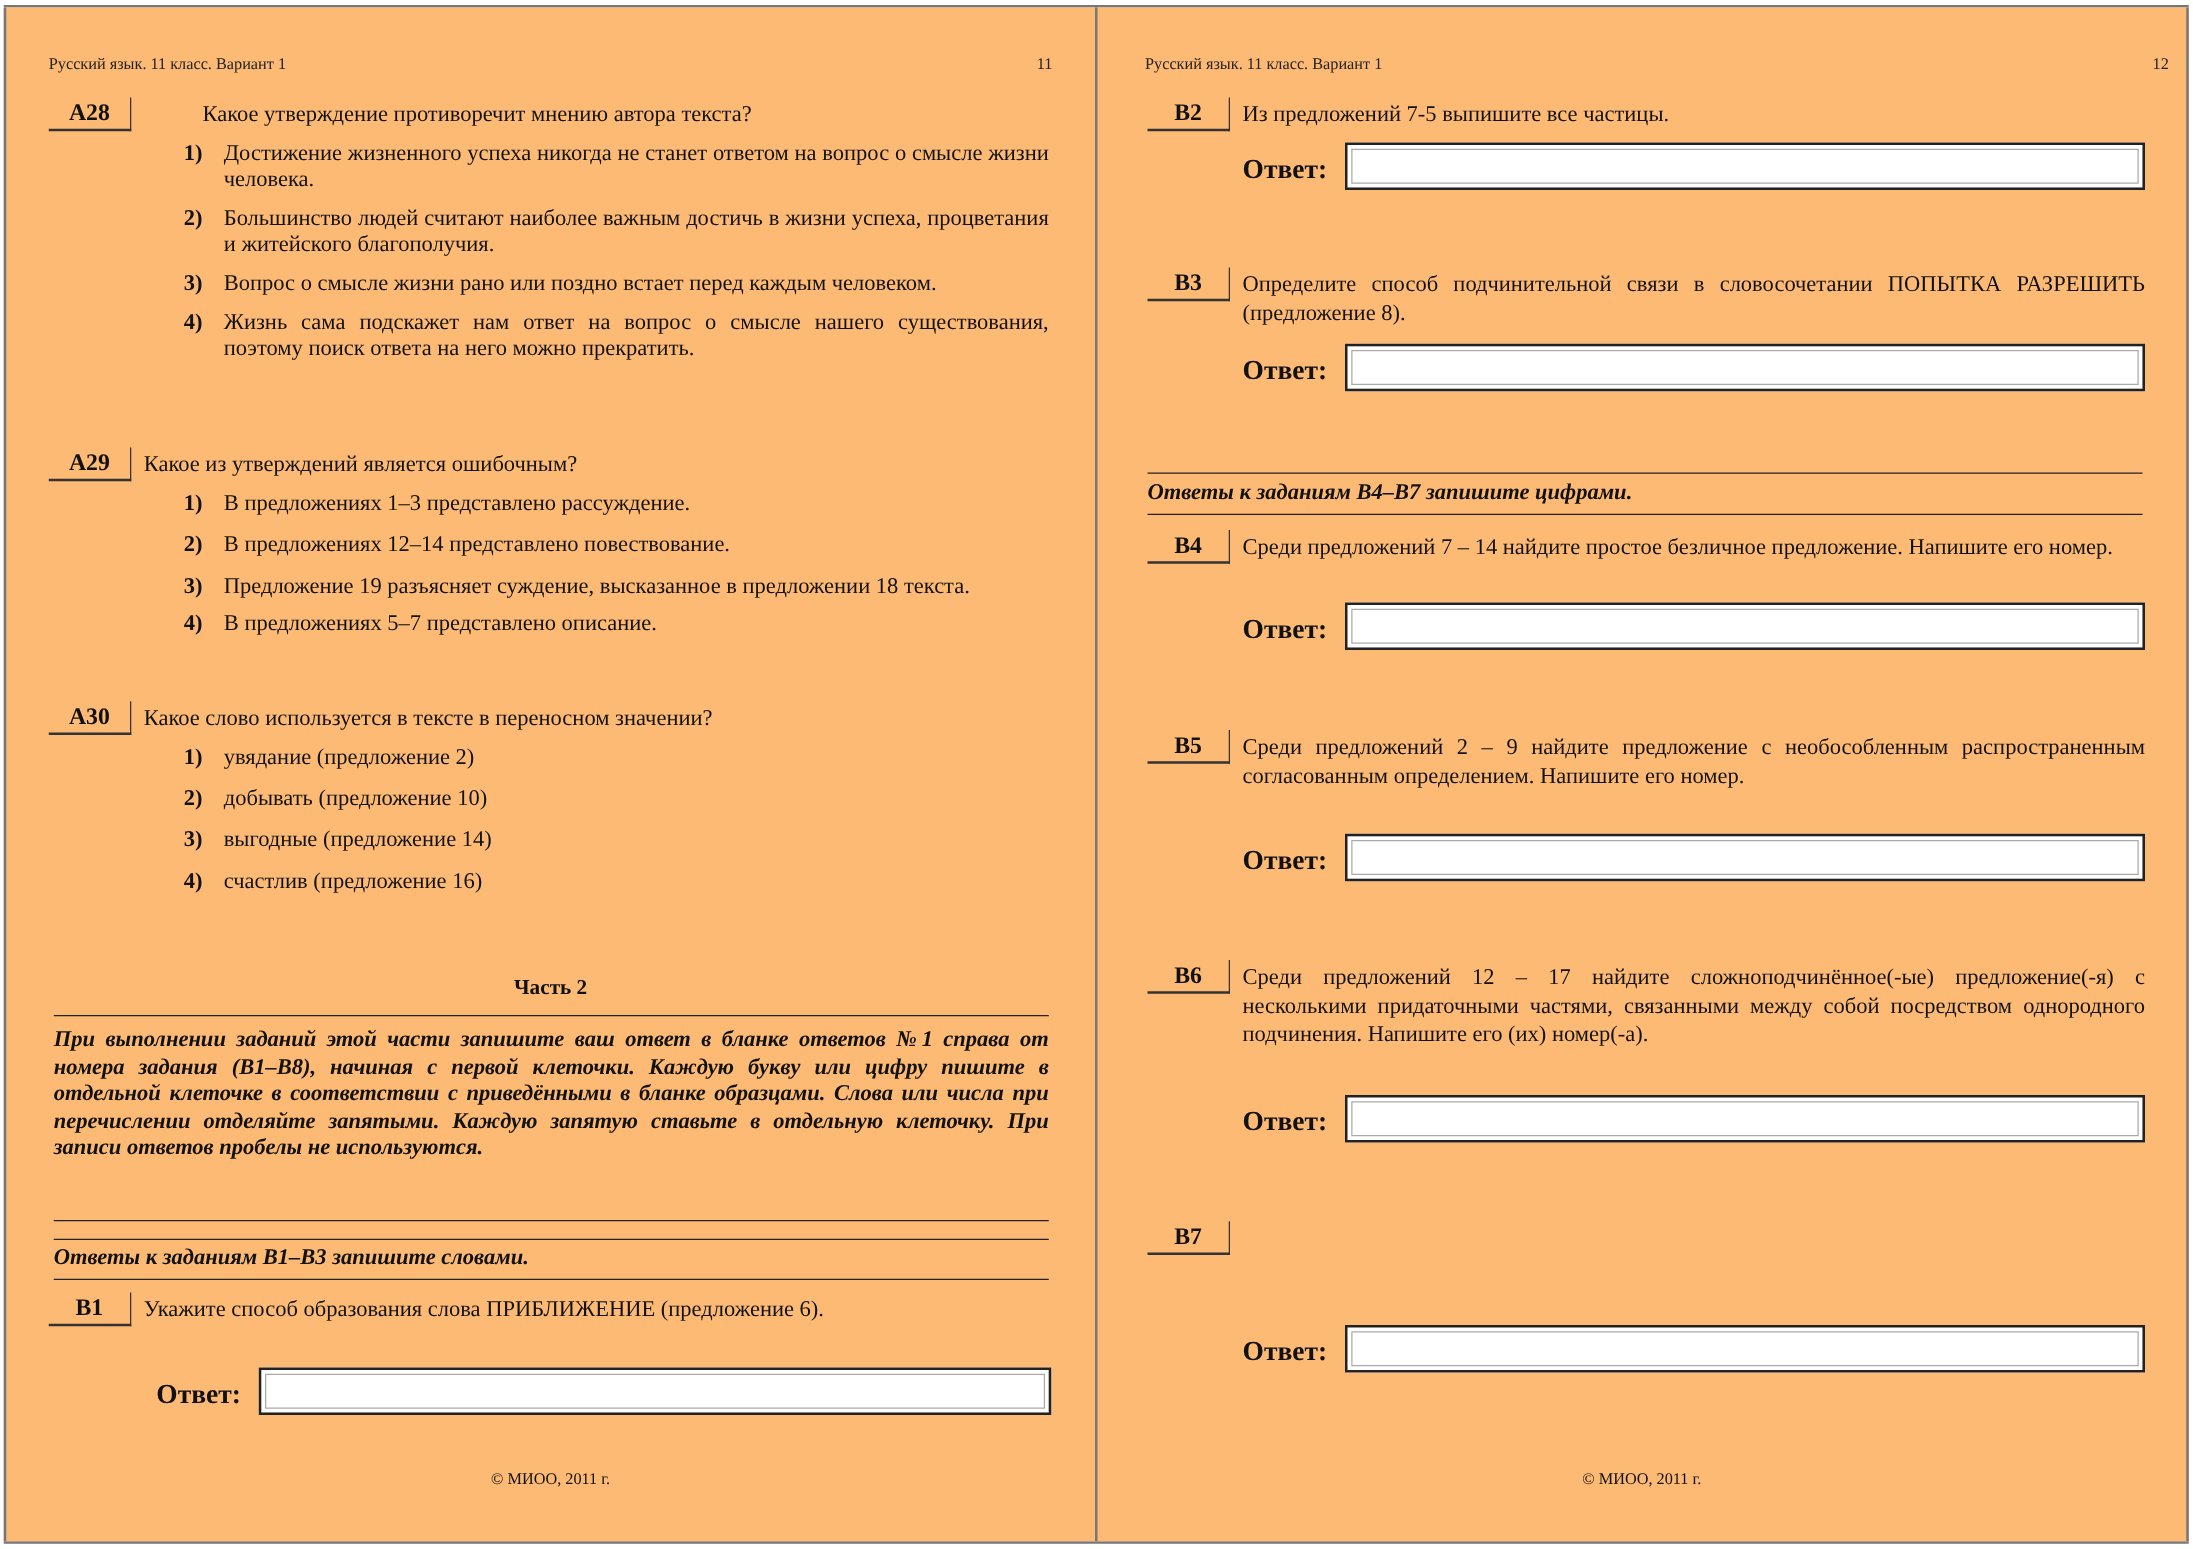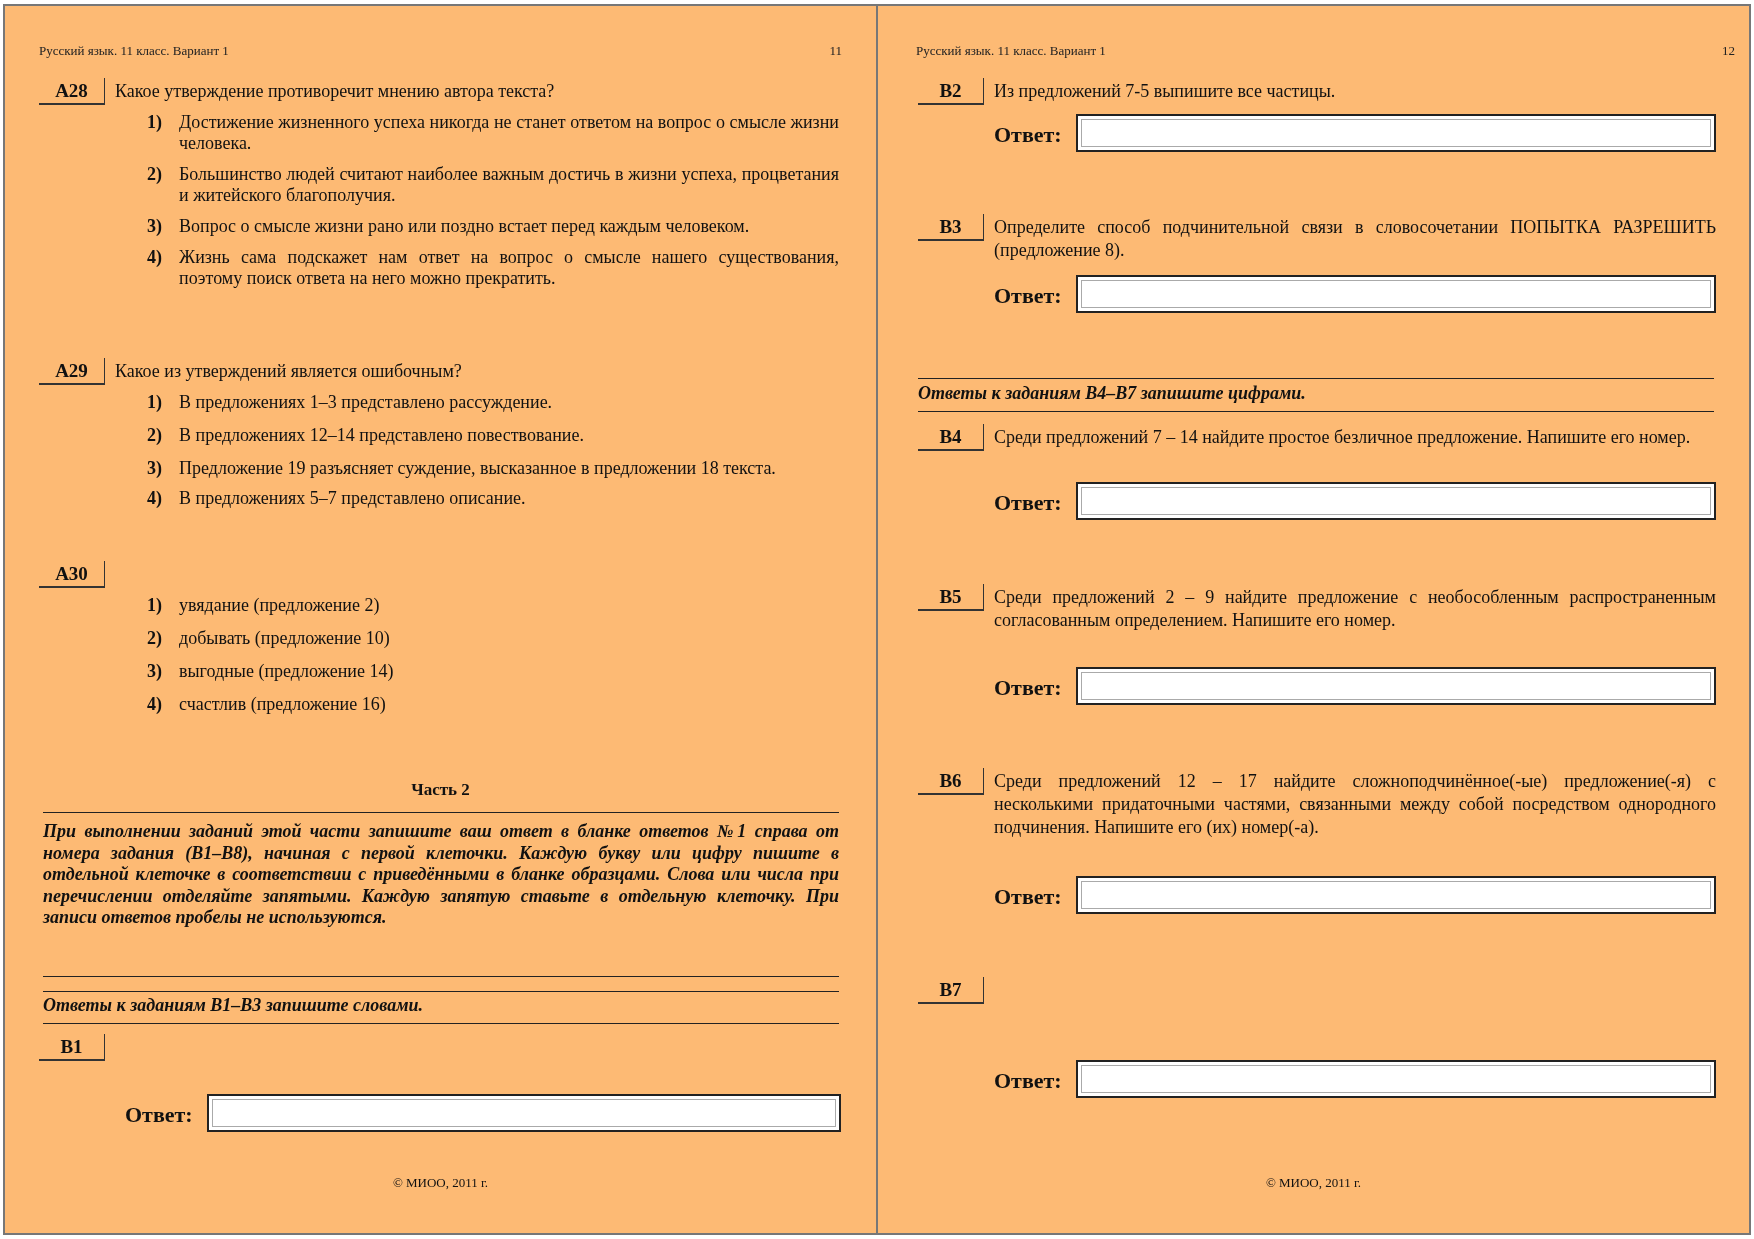--- a/index.html
+++ b/index.html
@@ -50,21 +50,21 @@
 <body>
 
 <div class="spread">
 
   <div class="page left">
     <div class="running-head">Русский язык. 11 класс. Вариант 1</div>
     <div class="page-num">11</div>
 
     <div class="task" style="left:34px; top:72px; width:800px; height:260px;">
       <div class="task-label">A28</div>
-      <div class="task-q" style="top:2px;">Какое утверждение противоречит мнению автора текста?</div>
+      <div class="task-q" style="top:2px;margin-left:47px;">Какое утверждение противоречит мнению автора текста?</div>
       <div class="options" style="top:34px; left:108px;">
         <div class="option" style="margin-bottom:10px;"><span class="num">1)</span><span>Достижение жизненного успеха никогда не станет ответом на вопрос о смысле жизни человека.</span></div>
         <div class="option" style="margin-bottom:10px;"><span class="num">2)</span><span>Большинство людей считают наиболее важным достичь в жизни успеха, процветания и житейского благополучия.</span></div>
         <div class="option" style="margin-bottom:10px;"><span class="num">3)</span><span>Вопрос о смысле жизни рано или поздно встает перед каждым человеком.</span></div>
         <div class="option"><span class="num">4)</span><span>Жизнь сама подскажет нам ответ на вопрос о смысле нашего существования, поэтому поиск ответа на него можно прекратить.</span></div>
       </div>
     </div>
 
     <div class="task" style="left:34px; top:352px; width:800px; height:180px;">
       <div class="task-label">A29</div>
@@ -72,38 +72,40 @@
       <div class="options" style="top:34px; left:108px;">
         <div class="option" style="margin-bottom:12px;"><span class="num">1)</span><span>В предложениях 1–3 представлено рассуждение.</span></div>
         <div class="option" style="margin-bottom:12px;"><span class="num">2)</span><span>В предложениях 12–14 представлено повествование.</span></div>
         <div class="option" style="margin-bottom:9px;"><span class="num">3)</span><span>Предложение 19 разъясняет суждение, высказанное в предло­жении 18 текста.</span></div>
         <div class="option"><span class="num">4)</span><span>В предложениях 5–7 представлено описание.</span></div>
       </div>
     </div>
 
     <div class="task" style="left:34px; top:555px; width:800px; height:160px;">
       <div class="task-label">A30</div>
+      <div class="task-q" style="top:2px;">Какое слово используется в тексте в переносном значении?</div>
       <div class="options" style="top:34px; left:108px;">
         <div class="option" style="margin-bottom:12px;"><span class="num">1)</span><span>увядание (предложение 2)</span></div>
         <div class="option" style="margin-bottom:12px;"><span class="num">2)</span><span>добывать (предложение 10)</span></div>
         <div class="option" style="margin-bottom:12px;"><span class="num">3)</span><span>выгодные (предложение 14)</span></div>
         <div class="option"><span class="num">4)</span><span>счастлив (предложение 16)</span></div>
       </div>
     </div>
 
     <div class="part-title" style="top:774px;">Часть 2</div>
     <div class="rule" style="left:38px; width:796px; top:806px;"></div>
     <div class="instr" style="left:38px; width:796px; top:815px;">При выполнении заданий этой части запишите ваш ответ в бланке ответов №1 справа от номера задания (B1–B8), начиная с первой клеточки. Каждую букву или цифру пишите в отдельной клеточке в соответствии с приведёнными в бланке образцами. Слова или числа при перечислении отделяйте запятыми. Каждую запятую ставьте в отдельную клеточку. При записи ответов пробелы не используются.</div>
     <div class="rule" style="left:38px; width:796px; top:970px;"></div>
     <div class="rule" style="left:38px; width:796px; top:985px;"></div>
     <div class="subhead" style="left:38px; top:989px;">Ответы к заданиям B1–B3 запишите словами.</div>
     <div class="rule" style="left:38px; width:796px; top:1017px;"></div>
 
     <div class="task" style="left:34px; top:1028px; width:802px; height:100px;">
       <div class="task-label">B1</div>
+      <div class="task-q" style="top:2px;">Укажите способ образования слова ПРИБЛИЖЕНИЕ (предложение 6).</div>
       <div class="answer-row" style="top:60px; left:86px;">
         <span class="answer-label">Ответ:</span>
         <div class="answer-box"></div>
       </div>
     </div>
 
     <div class="footer">© МИОО, 2011 г.</div>
   </div>
 
   <div class="page right">

